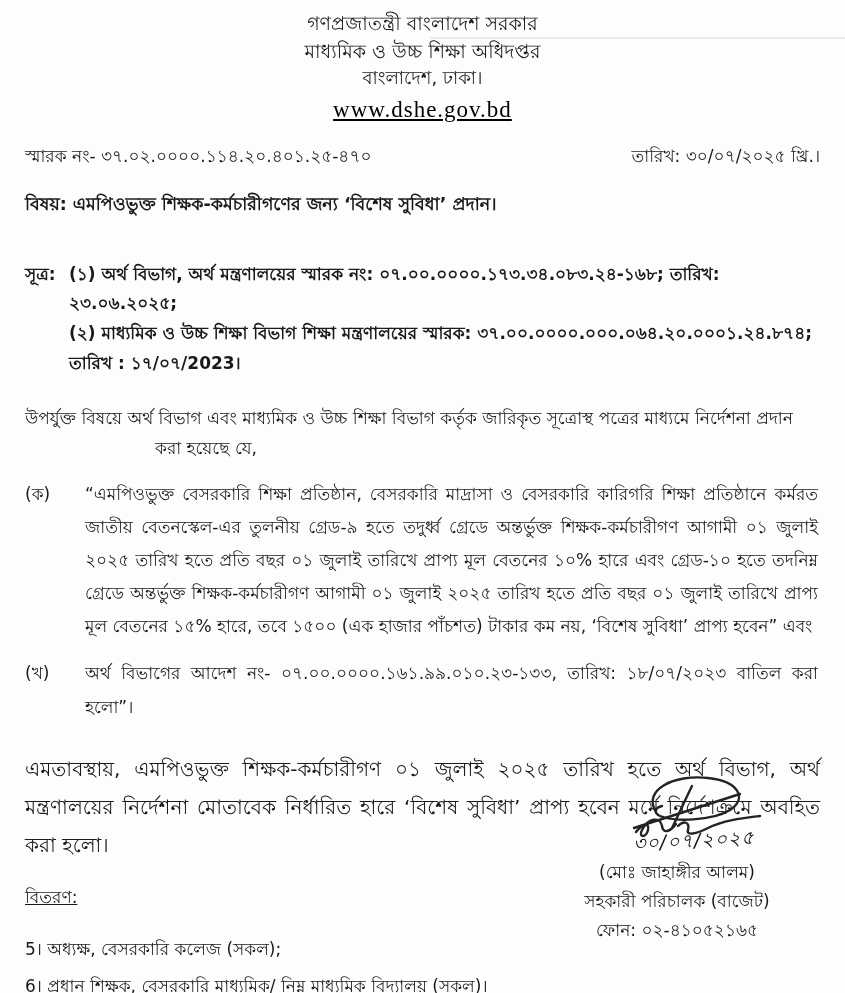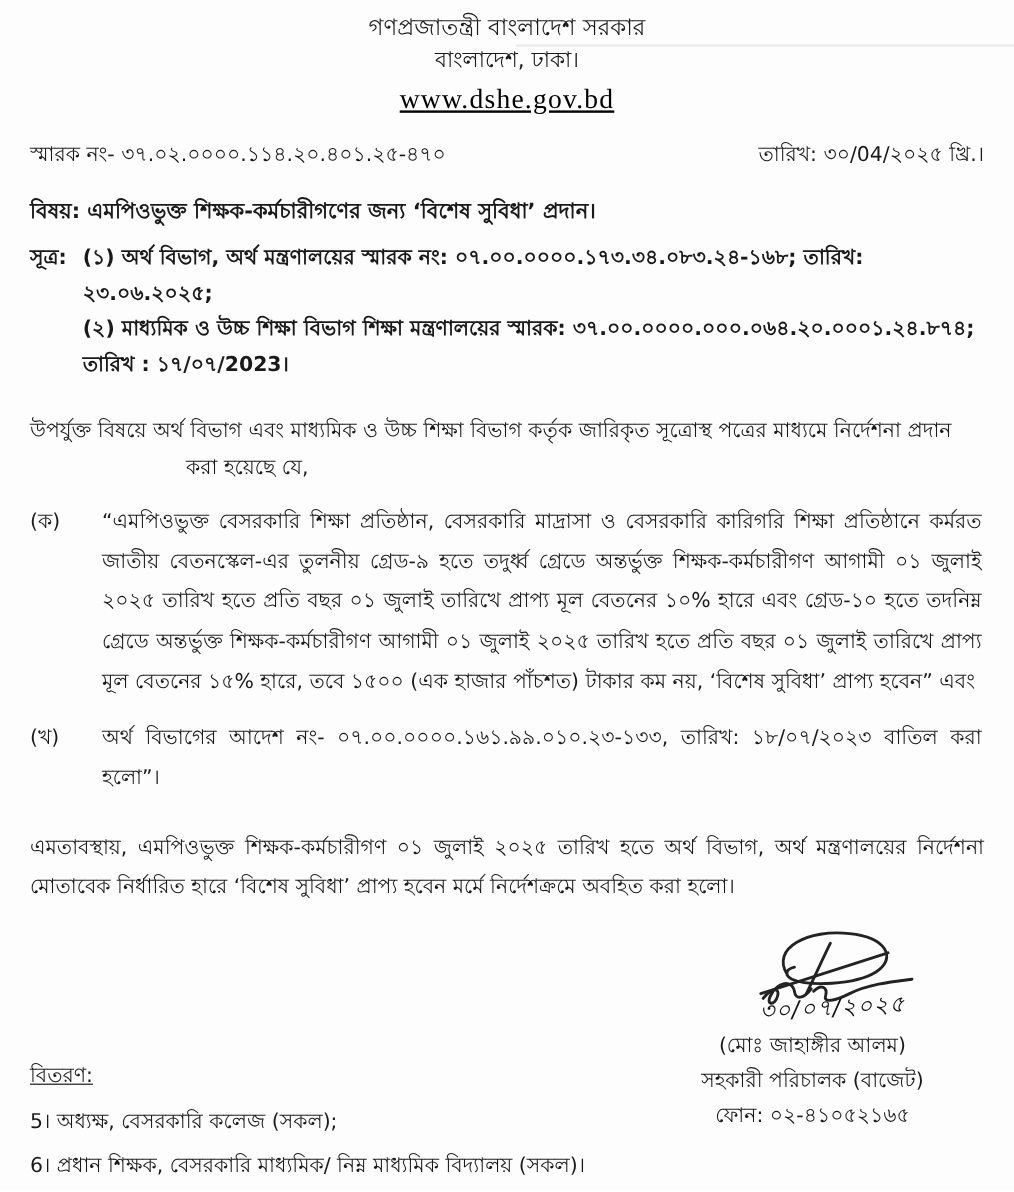--- a/index.html
+++ b/index.html
@@ -30,68 +30,69 @@
     margin-top:2px;color:#000000;
   }
   
   .memo-row{
     display:flex;justify-content:space-between;align-items:flex-start;
     margin-top:16px;font-size:17px;
   }
   
   .subject{margin-top:20px;font-size:17.5px;font-weight:bold;}
   
-  .refs{display:flex;margin-top:9px;font-weight:bold;font-size:17px;line-height:1.75;}
+  .refs{display:flex;margin-top:40px;font-weight:bold;font-size:17px;line-height:1.75;}
   .refs .lbl{flex:0 0 44px;}
   .refs .items{flex:1;}
   
   .intro{
     margin-top:24px;font-size:17px;line-height:1.8;
     padding-left:130px;text-indent:-130px;
   }
   
   .clause{display:flex;margin-top:14px;font-size:17px;line-height:1.95;}
   .clause .lbl{flex:0 0 60px;}
   .clause .txt{flex:1;text-align:justify;padding-right:2px;}
   
-  .closing{margin-top:26px;font-size:17px;line-height:1.9;text-align:justify;}
+  .closing{margin-top:26px;font-size:20px;line-height:1.9;text-align:justify;}
   
   .sig{
     position:absolute;top:772px;right:38px;width:260px;
     text-align:center;font-size:17px;line-height:1.7;
   }
   .sig-draw{position:relative;height:84px;}
   .sig-draw svg{position:absolute;right:30px;top:0;}
   .sig-date{
     position:absolute;right:52px;top:52px;
     font-size:19px;transform:rotate(-3deg);
     font-style:italic;color:#111;letter-spacing:1px;white-space:nowrap;
   }
   .sig .name{margin-top:2px;}
   
   .dist{position:absolute;left:25px;top:884px;font-size:17px;line-height:1.55;}
-  .dist .lbl{text-decoration:underline;margin-bottom:12px;}
+  .dist .lbl{text-decoration:underline;margin-bottom:26px;}
   .dist .item{margin-top:10px;}
 </style>
 </head>
 <body>
 
 <div class="page">
 
   <div class="scan-line"></div>
 
   <div class="hdr">
     <div class="l1">গণপ্রজাতন্ত্রী বাংলাদেশ সরকার</div>
+    <div class="l2">মাধ্যমিক ও উচ্চ শিক্ষা অধিদপ্তর</div>
     <div class="l3">বাংলাদেশ, ঢাকা।</div>
     <div class="web">www.dshe.gov.bd</div>
   </div>
 
   <div class="memo-row">
     <span>স্মারক নং- ৩৭.০২.০০০০.১১৪.২০.৪০১.২৫-৪৭০</span>
-    <span>তারিখ:  ৩০/04/২০২৫ খ্রি.।</span>
+    <span>তারিখ:  ৩০/০৭/২০২৫ খ্রি.।</span>
   </div>
 
   <div class="subject">বিষয়: এমপিওভুক্ত শিক্ষক-কর্মচারীগণের জন্য ‘বিশেষ সুবিধা’ প্রদান।</div>
 
   <div class="refs">
     <div class="lbl">সূত্র:</div>
     <div class="items">
       <div>(১) অর্থ বিভাগ, অর্থ মন্ত্রণালয়ের স্মারক নং: ০৭.০০.০০০০.১৭৩.৩৪.০৮৩.২৪-১৬৮; তারিখ: ২৩.০৬.২০২৫;</div>
       <div>(২) মাধ্যমিক ও উচ্চ শিক্ষা বিভাগ শিক্ষা মন্ত্রণালয়ের স্মারক: ৩৭.০০.০০০০.০০০.০৬৪.২০.০০০১.২৪.৮৭৪; তারিখ : ১৭/০৭/2023।</div>
     </div>

